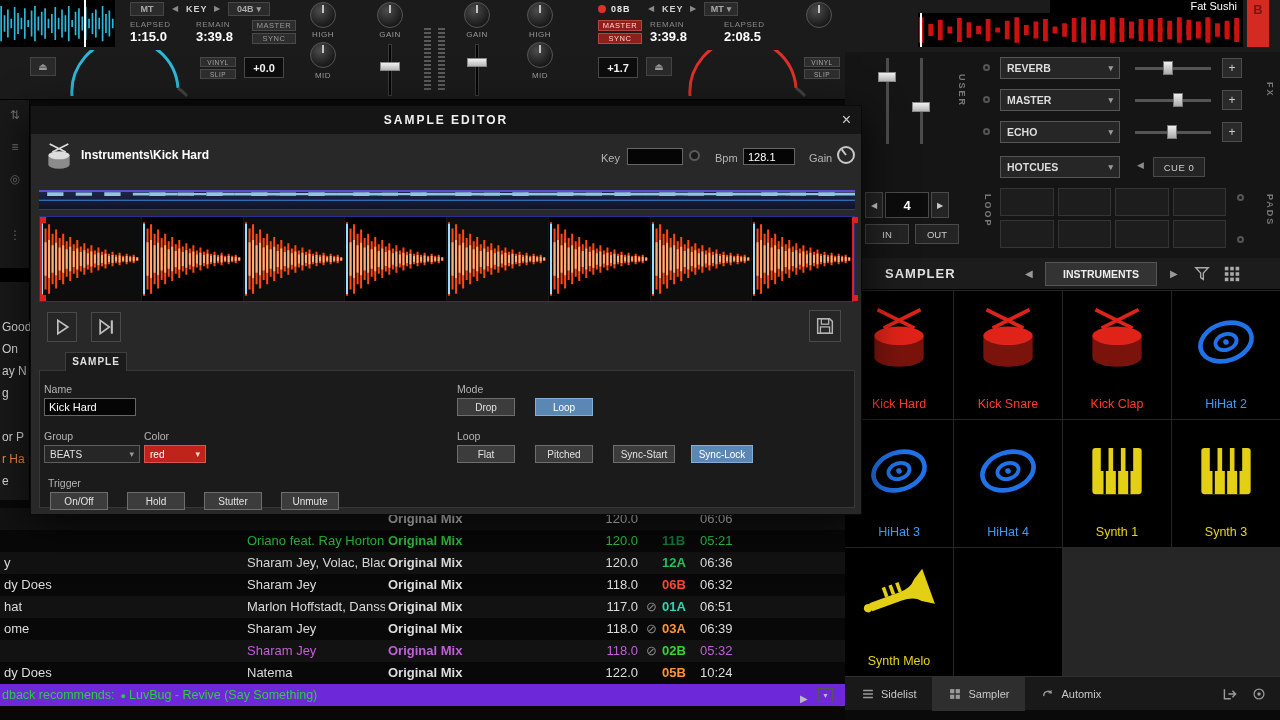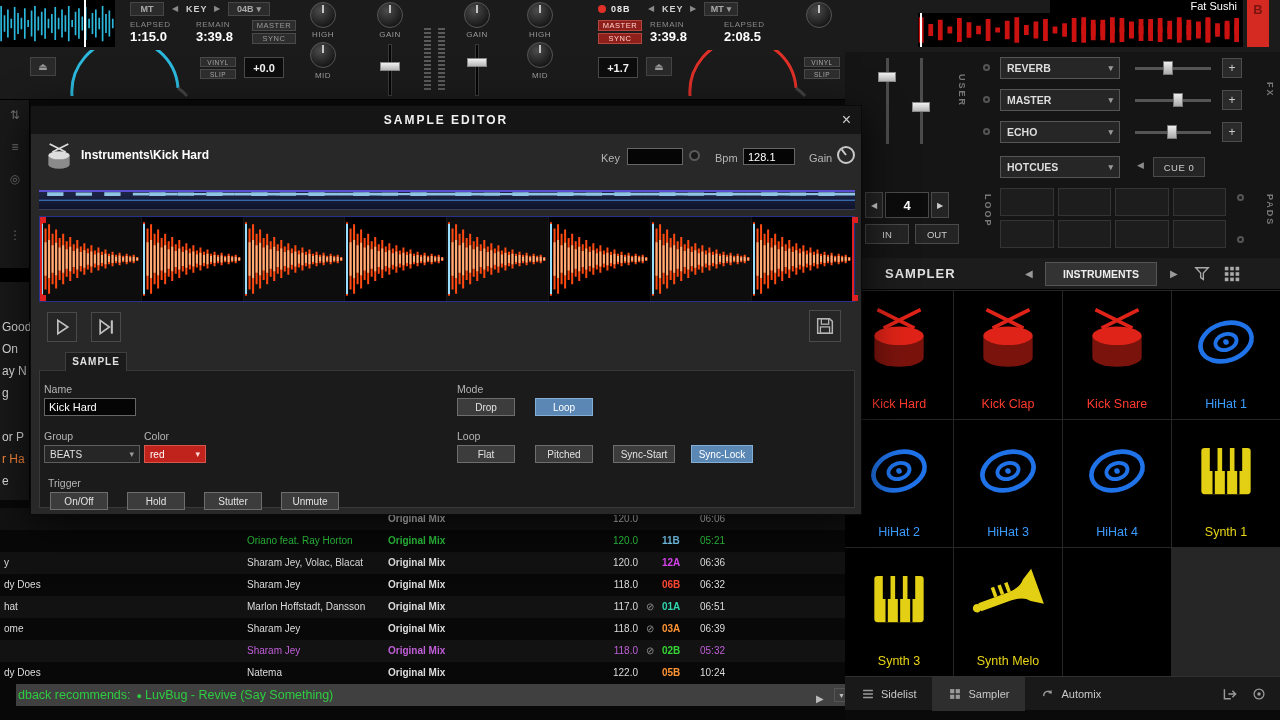--- a/index.html
+++ b/index.html
@@ -28,34 +28,34 @@
   .wavebox{position:absolute;background:#000;overflow:hidden}
   .playhead{position:absolute;top:0;bottom:0;width:2px;background:#fff}
 
   
   .lstrip{position:absolute;left:0;top:100px;width:30px;height:610px;background:#191919;border-right:1px solid #000}
   .lico{position:absolute;left:0;width:30px;text-align:center;color:#777;font-size:12px}
   .frag{position:absolute;left:2px;height:22px;line-height:22px;font-size:12px;color:#ddd;white-space:nowrap;overflow:hidden;width:28px}
 
   
   .browser{position:absolute;left:0;top:500px;width:845px;height:220px;background:#080808}
-  .trow{position:absolute;left:0;width:845px;height:22px;line-height:22px;font-size:10px;color:#dcdcdc}
+  .trow{position:absolute;left:0;width:845px;height:22px;line-height:22px;font-size:13px;color:#dcdcdc}
   .trow.alt{background:#121212}
   .trow span{position:absolute;white-space:nowrap;overflow:hidden}
   .c-title{left:4px;width:238px}
   .c-artist{left:247px;width:138px}
   .c-mix{left:388px;width:160px;font-weight:bold}
   .c-bpm{left:556px;width:82px;text-align:right}
   .c-keyicon{left:646px;width:14px;color:#8a8a8a}
   .c-key{left:662px;width:40px;font-weight:bold}
   .c-time{left:700px;width:60px}
   .row-green{color:#2ecc40}
   .row-mag{color:#c05fd8}
-  .k-c{color:#7dd3fc}.k-b{color:#d946ef}.k-r{color:#ff4633}.k-t{color:#2fd6b0}.k-o{color:#ff9433}.k-g{color:#35d435}
-  .statusbar{position:absolute;left:16px;top:184px;width:845px;height:22px;background:#404040;line-height:22px;font-size:12.5px;color:#2ecc40;padding-left:2px}
+  .k-c{color:#15803d}.k-b{color:#22c55e}.k-r{color:#ff4633}.k-t{color:#2fd6b0}.k-o{color:#ff9433}.k-g{color:#35d435}
+  .statusbar{position:absolute;left:0;top:184px;width:845px;height:22px;background:#6d28d9;line-height:22px;font-size:12.5px;color:#2ecc40;padding-left:2px}
   .statusbar .bullet{font-size:9px;margin:0 3px 0 6px}
   .sb-ico{position:absolute;top:4px;color:#bbb;font-size:10px}
 
   
   .fxpanel{position:absolute;left:845px;top:52px;width:435px;height:206px;background:#151515}
   .fx-dd{position:absolute;width:120px;height:22px;background:#262626;border:1px solid #555;color:#ddd;font-size:10.5px;font-weight:bold;display:flex;align-items:center;justify-content:space-between;padding:0 6px}
   .ch{color:#9a9a9a;font-size:9px}
   .hsl{position:absolute;width:76px;height:14px}
   .hsl:before{content:"";position:absolute;left:0;right:0;top:6px;height:3px;background:#555}
   .hsl-h{position:absolute;top:0;width:10px;height:14px;background:linear-gradient(#eee,#aaa);border:1px solid #777}
@@ -533,33 +533,27 @@
       <div class="samp-pad">
           <svg class="pi-red" width="74" height="74" viewBox="0 0 48 48">
             <use href="#i-drum"></use>
           </svg>
           <div class="p-label pl-red">Kick Hard</div>
         </div>
       <div class="samp-pad">
           <svg class="pi-red" width="74" height="74" viewBox="0 0 48 48">
             <use href="#i-drum"></use>
           </svg>
-          <div class="p-label pl-red">Kick Clap</div>
+          <div class="p-label pl-red">Kick Snare</div>
         </div>
       <div class="samp-pad">
           <svg class="pi-red" width="74" height="74" viewBox="0 0 48 48">
             <use href="#i-drum"></use>
           </svg>
-          <div class="p-label pl-red">Kick Snare</div>
-        </div>
-      <div class="samp-pad">
-          <svg class="pi-blue" width="74" height="74" viewBox="0 0 48 48">
-            <use href="#i-cymbal"></use>
-          </svg>
-          <div class="p-label pl-blue">HiHat 1</div>
+          <div class="p-label pl-red">Kick Clap</div>
         </div>
 
       <div class="samp-pad">
           <svg class="pi-blue" width="74" height="74" viewBox="0 0 48 48">
             <use href="#i-cymbal"></use>
           </svg>
           <div class="p-label pl-blue">HiHat 2</div>
         </div>
       <div class="samp-pad">
           <svg class="pi-blue" width="74" height="74" viewBox="0 0 48 48">

